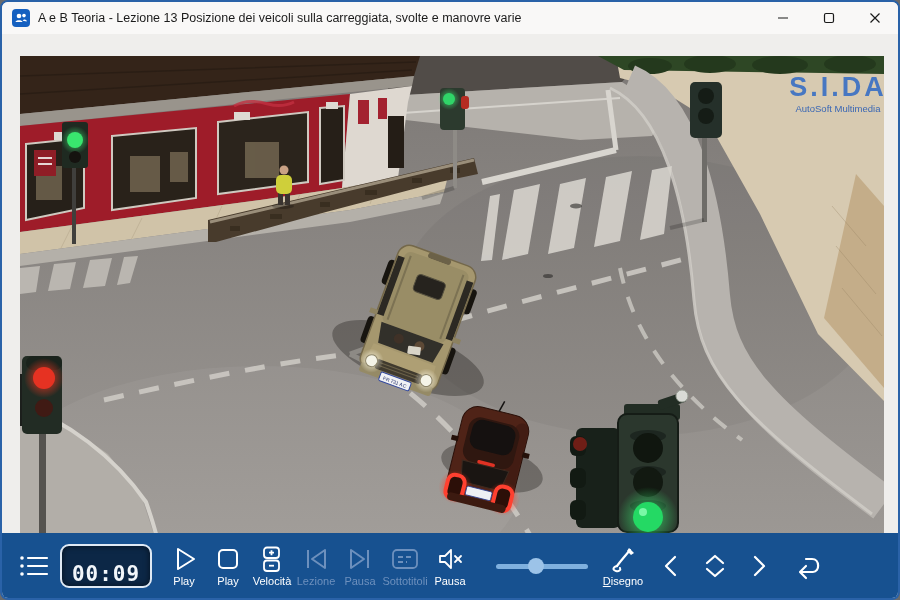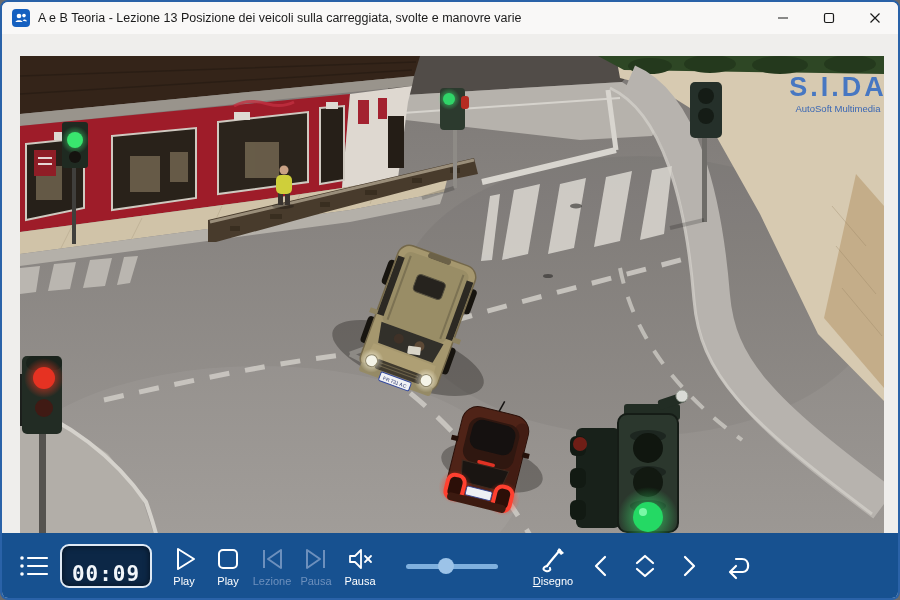--- a/index.html
+++ b/index.html
@@ -31,21 +31,21 @@
   .underfirst::first-letter{text-decoration:underline;}
   .timerbox{margin-left:6px;margin-right:10px;width:88px;height:40px;border:2px solid #dfe9f4;
     border-radius:9px;background:#0c2746;display:flex;align-items:flex-end;justify-content:center;
     box-shadow:inset 0 0 6px rgba(0,0,0,.6);}
   .timerbox span{font-family:"DejaVu Sans Mono",monospace;font-weight:bold;font-size:21px;
     color:#f2f6fa;letter-spacing:1px;}
   .slider{position:relative;margin-left:24px;width:92px;height:20px;cursor:pointer;}
   .slider .track{position:absolute;top:8px;left:0;right:0;height:5px;border-radius:3px;background:#7fb0de;}
   .slider .thumb{position:absolute;top:2px;left:calc(44% - 8px);width:16px;height:16px;
     border-radius:50%;background:#9cc3e8;}
-  .mlA{margin-left:30px;text-align:center;} .mlB{margin-left:2px;} .mlC{margin-left:4px;margin-right:8px;}
+  .mlA{margin-left:10px;text-align:center;} .mlB{margin-left:2px;} .mlC{margin-left:4px;margin-right:8px;}
 </style>
 </head>
 <body>
 
 <div class="window">
 
   <div class="titlebar">
     <span class="appicon">
       <svg width="14" height="14" viewBox="0 0 14 14">
         <circle cx="5" cy="5" r="2.3" fill="#fff"></circle>
@@ -364,37 +364,53 @@
     </button>
 
 
     <button class="tbtn w44">
       <svg width="28" height="28" viewBox="0 0 28 28">
         <rect x="5" y="5" width="18" height="18" rx="4" fill="none" stroke="#fff" stroke-width="2"></rect>
       </svg>
       <span class="lbl">Play</span>
     </button>
 
+    <button class="tbtn w44">
+      <svg width="28" height="28" viewBox="0 0 28 28">
+        <rect x="6" y="2.5" width="15" height="10.5" rx="3" fill="none" stroke="#fff" stroke-width="1.8"></rect>
+        <path d="M13.5 5.2 v5 M11 7.7 h5" stroke="#fff" stroke-width="1.8"></path>
+        <rect x="6" y="15.5" width="15" height="10.5" rx="3" fill="none" stroke="#fff" stroke-width="1.8"></rect>
+        <path d="M11 20.7 h5" stroke="#fff" stroke-width="1.8"></path>
+      </svg>
+      <span class="lbl">Velocità</span>
+    </button>
 
     <button class="tbtn w44 disabled">
       <svg width="28" height="28" viewBox="0 0 28 28">
         <line x1="6" y1="5" x2="6" y2="23" stroke="#6d90bd" stroke-width="2"></line>
         <polygon points="23,5 10,14 23,23" fill="none" stroke="#6d90bd" stroke-width="2" stroke-linejoin="round"></polygon>
       </svg>
       <span class="lbl">Lezione</span>
     </button>
 
     <button class="tbtn w44 disabled">
       <svg width="28" height="28" viewBox="0 0 28 28">
         <polygon points="5,5 18,14 5,23" fill="none" stroke="#6d90bd" stroke-width="2" stroke-linejoin="round"></polygon>
         <line x1="22" y1="5" x2="22" y2="23" stroke="#6d90bd" stroke-width="2"></line>
       </svg>
       <span class="lbl">Pausa</span>
     </button>
 
+    <button class="tbtn w46 disabled">
+      <svg width="28" height="28" viewBox="0 0 28 28">
+        <rect x="2" y="5" width="24" height="18" rx="4" fill="none" stroke="#6d90bd" stroke-width="1.8"></rect>
+        <path d="M7 12 h14 M7 17 h9" stroke="#6d90bd" stroke-width="1.8" stroke-dasharray="5 3"></path>
+      </svg>
+      <span class="lbl">Sottotitoli</span>
+    </button>
 
     <button class="tbtn w44">
       <svg width="28" height="28" viewBox="0 0 28 28">
         <polygon points="4,11 9,11 15,5 15,23 9,17 4,17" fill="none" stroke="#fff" stroke-width="1.8" stroke-linejoin="round"></polygon>
         <line x1="19" y1="11" x2="25" y2="17" stroke="#fff" stroke-width="1.8" stroke-linecap="round"></line>
         <line x1="25" y1="11" x2="19" y2="17" stroke="#fff" stroke-width="1.8" stroke-linecap="round"></line>
       </svg>
       <span class="lbl">Pausa</span>
     </button>
 

